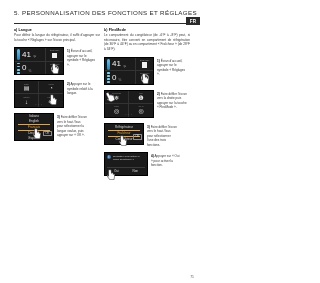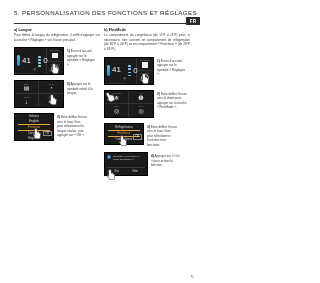--- a/index.html
+++ b/index.html
@@ -46,21 +46,21 @@
   }
   .note b{font-weight:700;color:#111;}
 
   
   .panel{
     background:#1b1b1b;position:relative;flex:0 0 auto;
     border:0.5px solid #000;
   }
   .panel.home{width:48px;height:26px;display:flex;}
   .home-left{
-    width:31px;height:100%;display:flex;flex-direction:row;
+    width:31px;height:100%;display:flex;flex-direction:column;
     border-right:0.5px solid #333;
   }
   .home-row{
     flex:1;display:flex;align-items:center;gap:2px;padding-left:2px;
     border-bottom:0.5px solid #333;position:relative;
   }
   .home-row:last-child{border-bottom:none;}
   .therm{
     width:3px;height:11px;border-radius:1.5px;
     background:linear-gradient(#6fc3e8,#2a7fb0);flex:0 0 auto;

